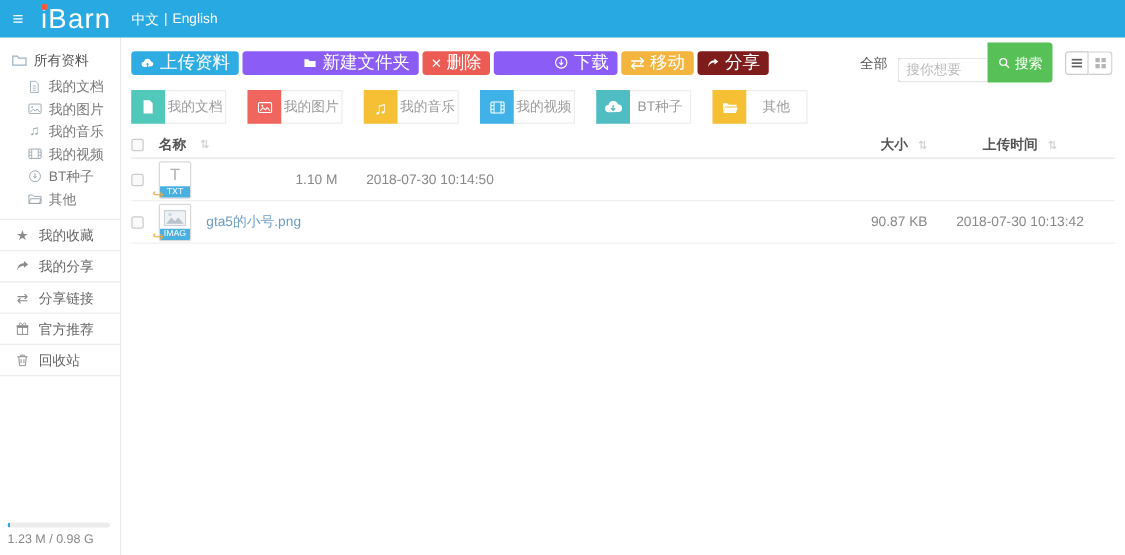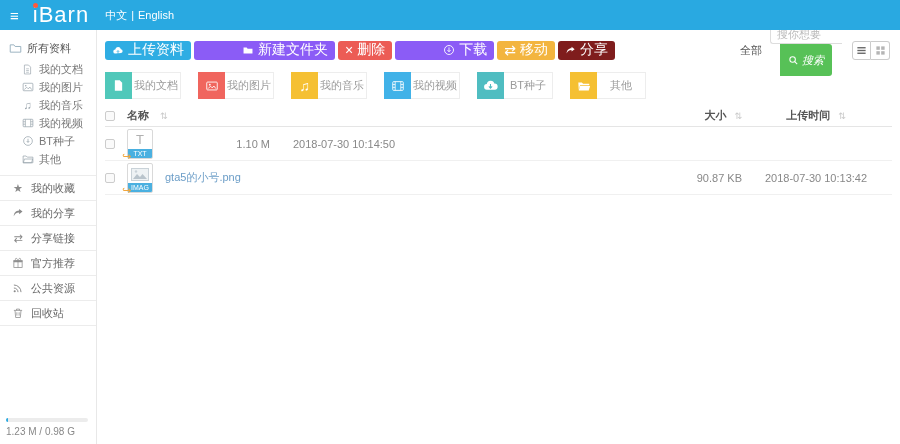--- a/index.html
+++ b/index.html
@@ -49,28 +49,28 @@
   .btn { height:19px; padding:0 7px; border:none; border-radius:3px; color:#fff;
     font-size:14px; display:inline-flex; align-items:center; gap:4px; cursor:pointer;
     font-family:inherit; white-space:nowrap;justify-content:center; }
   .btn-blue  { background:#2fadе3; background:#2fade3; }
   .btn-green { background:#8b5cf6;padding-left:48px; }
   .btn-red   { background:#ec5c55; }
   .btn-yellow{ background:#f3b53f; }
   .btn-teal  { background:#7f1d1d; }
   .tb-right { margin-left:auto; display:flex; align-items:center; gap:8px; }
   .filter-all { font-size:11px; color:#555; cursor:pointer; }
-  .search-group { display:flex; align-items:center;flex-direction:column; }
+  .search-group { display:flex; align-items:flex-end; }
   .search-input { width:72px; height:20px; border:1px solid #ddd; border-right:none;
     border-radius:3px 0 0 3px; font-size:11px; padding:0 6px; outline:none;
     color:#555; font-family:inherit; }
   .search-input::placeholder { color:#bbb; }
   .search-btn { height:20px; padding:16px 8px; background:#57c157; border:none;
     border-radius:0 3px 3px 0; color:#fff; font-size:11px; display:inline-flex;
-    align-items:center; gap:3px; cursor:pointer; font-family:inherit;font-style:italic; }
+    align-items:center; gap:3px; cursor:pointer; font-family:inherit; }
   .view-toggle { display:flex; margin-left:2px; }
   .vt-btn { width:19px; height:19px; background:#fff; border:1px solid #ccc;
     display:inline-flex; align-items:center; justify-content:center; cursor:pointer; }
   .vt-btn:first-child { border-radius:3px 0 0 3px; color:#666; }
   .vt-btn:last-child  { border-radius:0 3px 3px 0; border-left:none; color:#b5b5b5; }
 
   
   .cards { position:absolute; top:42px; left:8px; display:flex; gap:17px; }
   .card { width:76px; height:27px; border:1px solid #ededed; background:#fff;
     display:flex; align-items:center; cursor:pointer; }
@@ -209,29 +209,20 @@
     </li>
     <li>
       <span class="glyph">
         <svg width="12" height="12" viewBox="0 0 16 16">
             <rect x="2.5" y="6.5" width="11" height="7.5" fill="none" stroke="currentColor"></rect>
             <path d="M1.8 4.2h12.4v2.3H1.8z" fill="currentColor"></path>
             <path d="M8 4.2V14M5.6 4.2C4 4.2 4 1.8 5.6 1.8S8 4.2 8 4.2M10.4 4.2C12 4.2 12 1.8 10.4 1.8S8 4.2 8 4.2" fill="none" stroke="currentColor" stroke-width="0.9"></path>
           </svg>
       </span>
       <span>官方推荐</span>
-    </li>
-    <li>
-      <span class="glyph">
-        <svg width="12" height="12" viewBox="0 0 16 16">
-            <circle cx="3.6" cy="12.4" r="1.4" fill="currentColor"></circle>
-            <path d="M2.5 8a5.5 5.5 0 015.5 5.5M2.5 4A9.5 9.5 0 0112 13.5" fill="none" stroke="currentColor" stroke-width="1.3"></path>
-          </svg>
-      </span>
-      <span>公共资源</span>
     </li>
     <li>
       <span class="glyph">
         <svg width="12" height="12" viewBox="0 0 16 16">
             <path d="M2.5 4.5h11M6 4.5V2.8h4v1.7M4 4.5l.9 9.5h6.2l.9-9.5M6.5 7v4.5M9.5 7v4.5" fill="none" stroke="currentColor"></path>
           </svg>
       </span>
       <span>回收站</span>
     </li>
   </ul>

